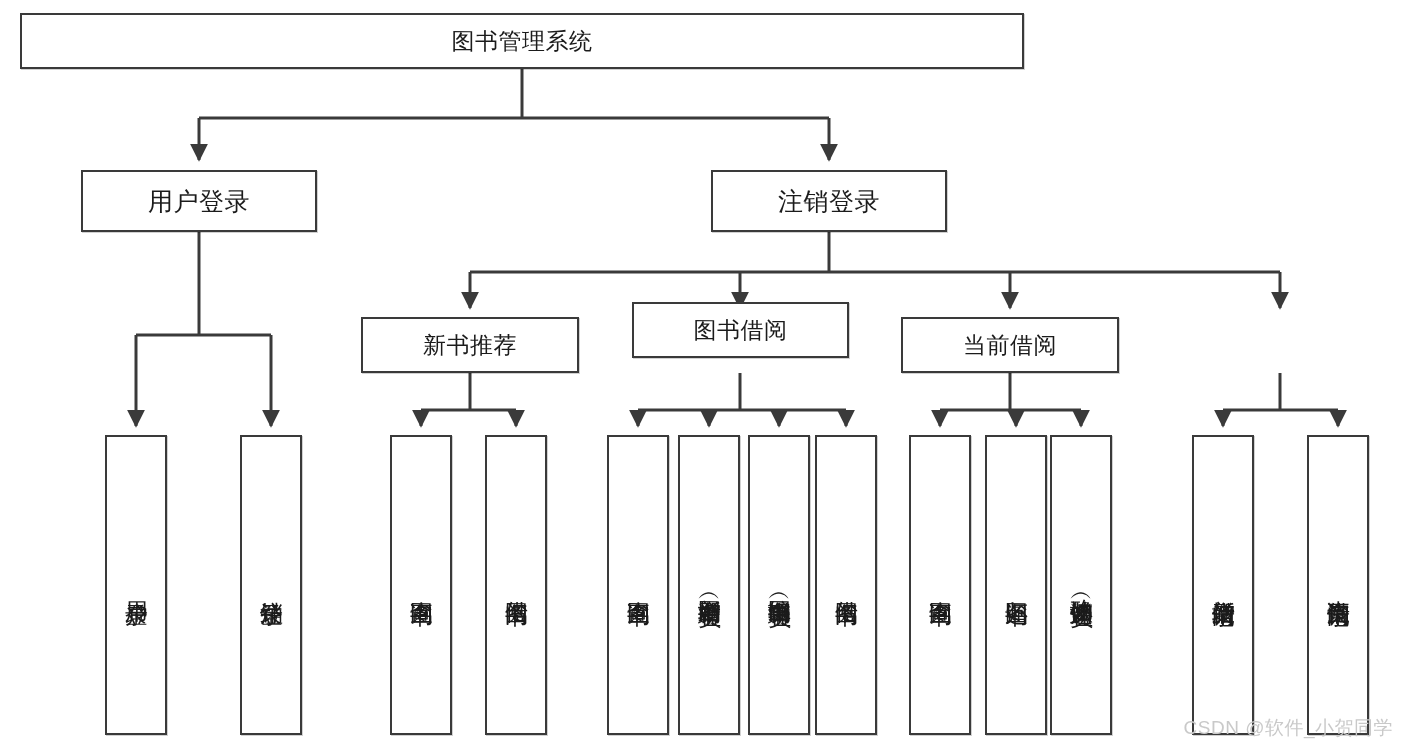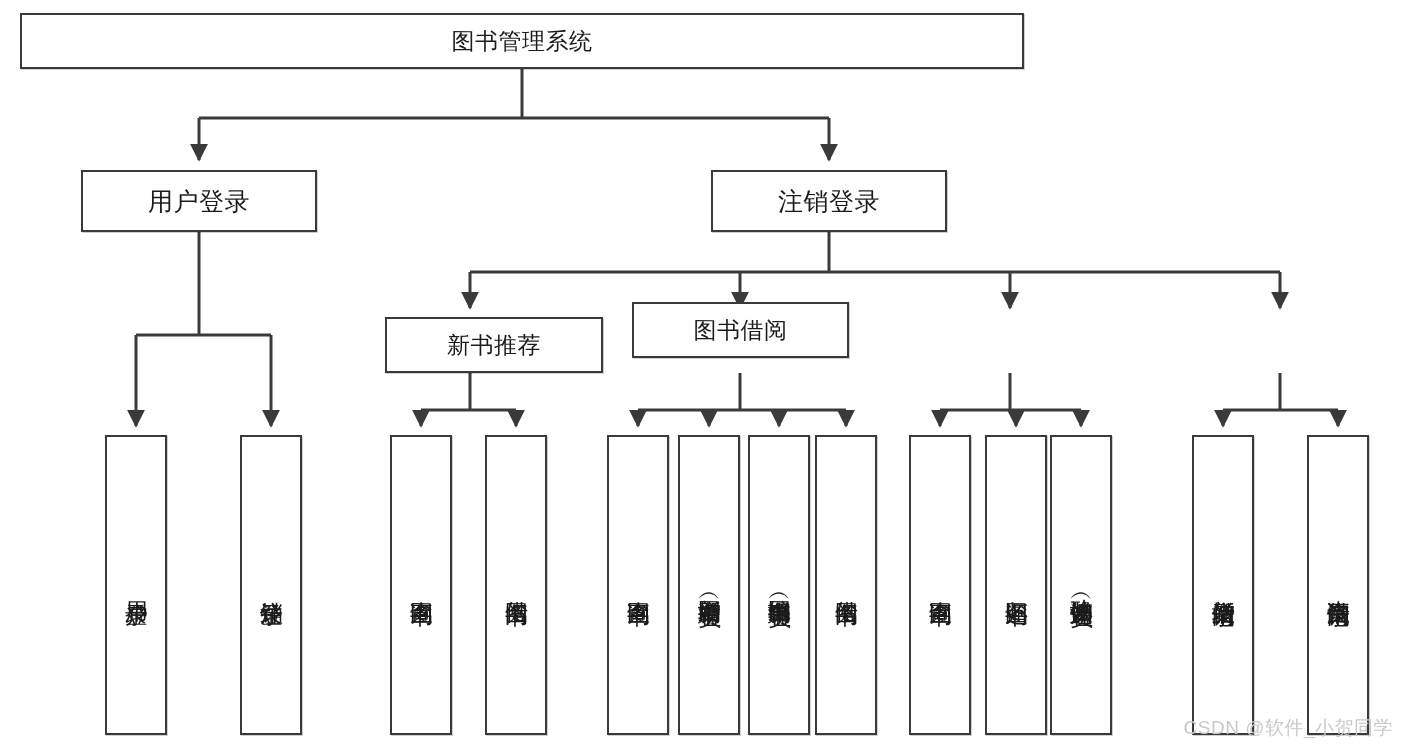--- a/index.html
+++ b/index.html
@@ -132,25 +132,28 @@
     <span class="node-label">图书管理系统</span>
   </div>
 
   <div class="node horizontal level1" style="left:81px; top:170px; width:236px; height:62px;">
     <span class="node-label">用户登录</span>
   </div>
   <div class="node horizontal level1" style="left:711px; top:170px; width:236px; height:62px;">
     <span class="node-label">注销登录</span>
   </div>
 
-  <div class="node horizontal level2" style="left:361px; top:317px; width:218px; height:56px;margin-left:24px;">
+  <div class="node horizontal level2" style="left:361px; top:317px; width:218px; height:56px;">
     <span class="node-label">新书推荐</span>
   </div>
   <div class="node horizontal level2" style="left:632px; top:302px; width:217px; height:56px;">
     <span class="node-label">图书借阅</span>
+  </div>
+  <div class="node horizontal level2" style="left:901px; top:317px; width:218px; height:56px;">
+    <span class="node-label">当前借阅</span>
   </div>
 
   <div class="node vertical leaf" style="left:105px; top:435px; width:62px; height:300px;">
     <span class="node-label">用户登录</span>
   </div>
   <div class="node vertical leaf" style="left:240px; top:435px; width:62px; height:300px;">
     <span class="node-label">注销登录</span>
   </div>
   <div class="node vertical leaf" style="left:390px; top:435px; width:62px; height:300px;">
     <span class="node-label">查询图书</span>

